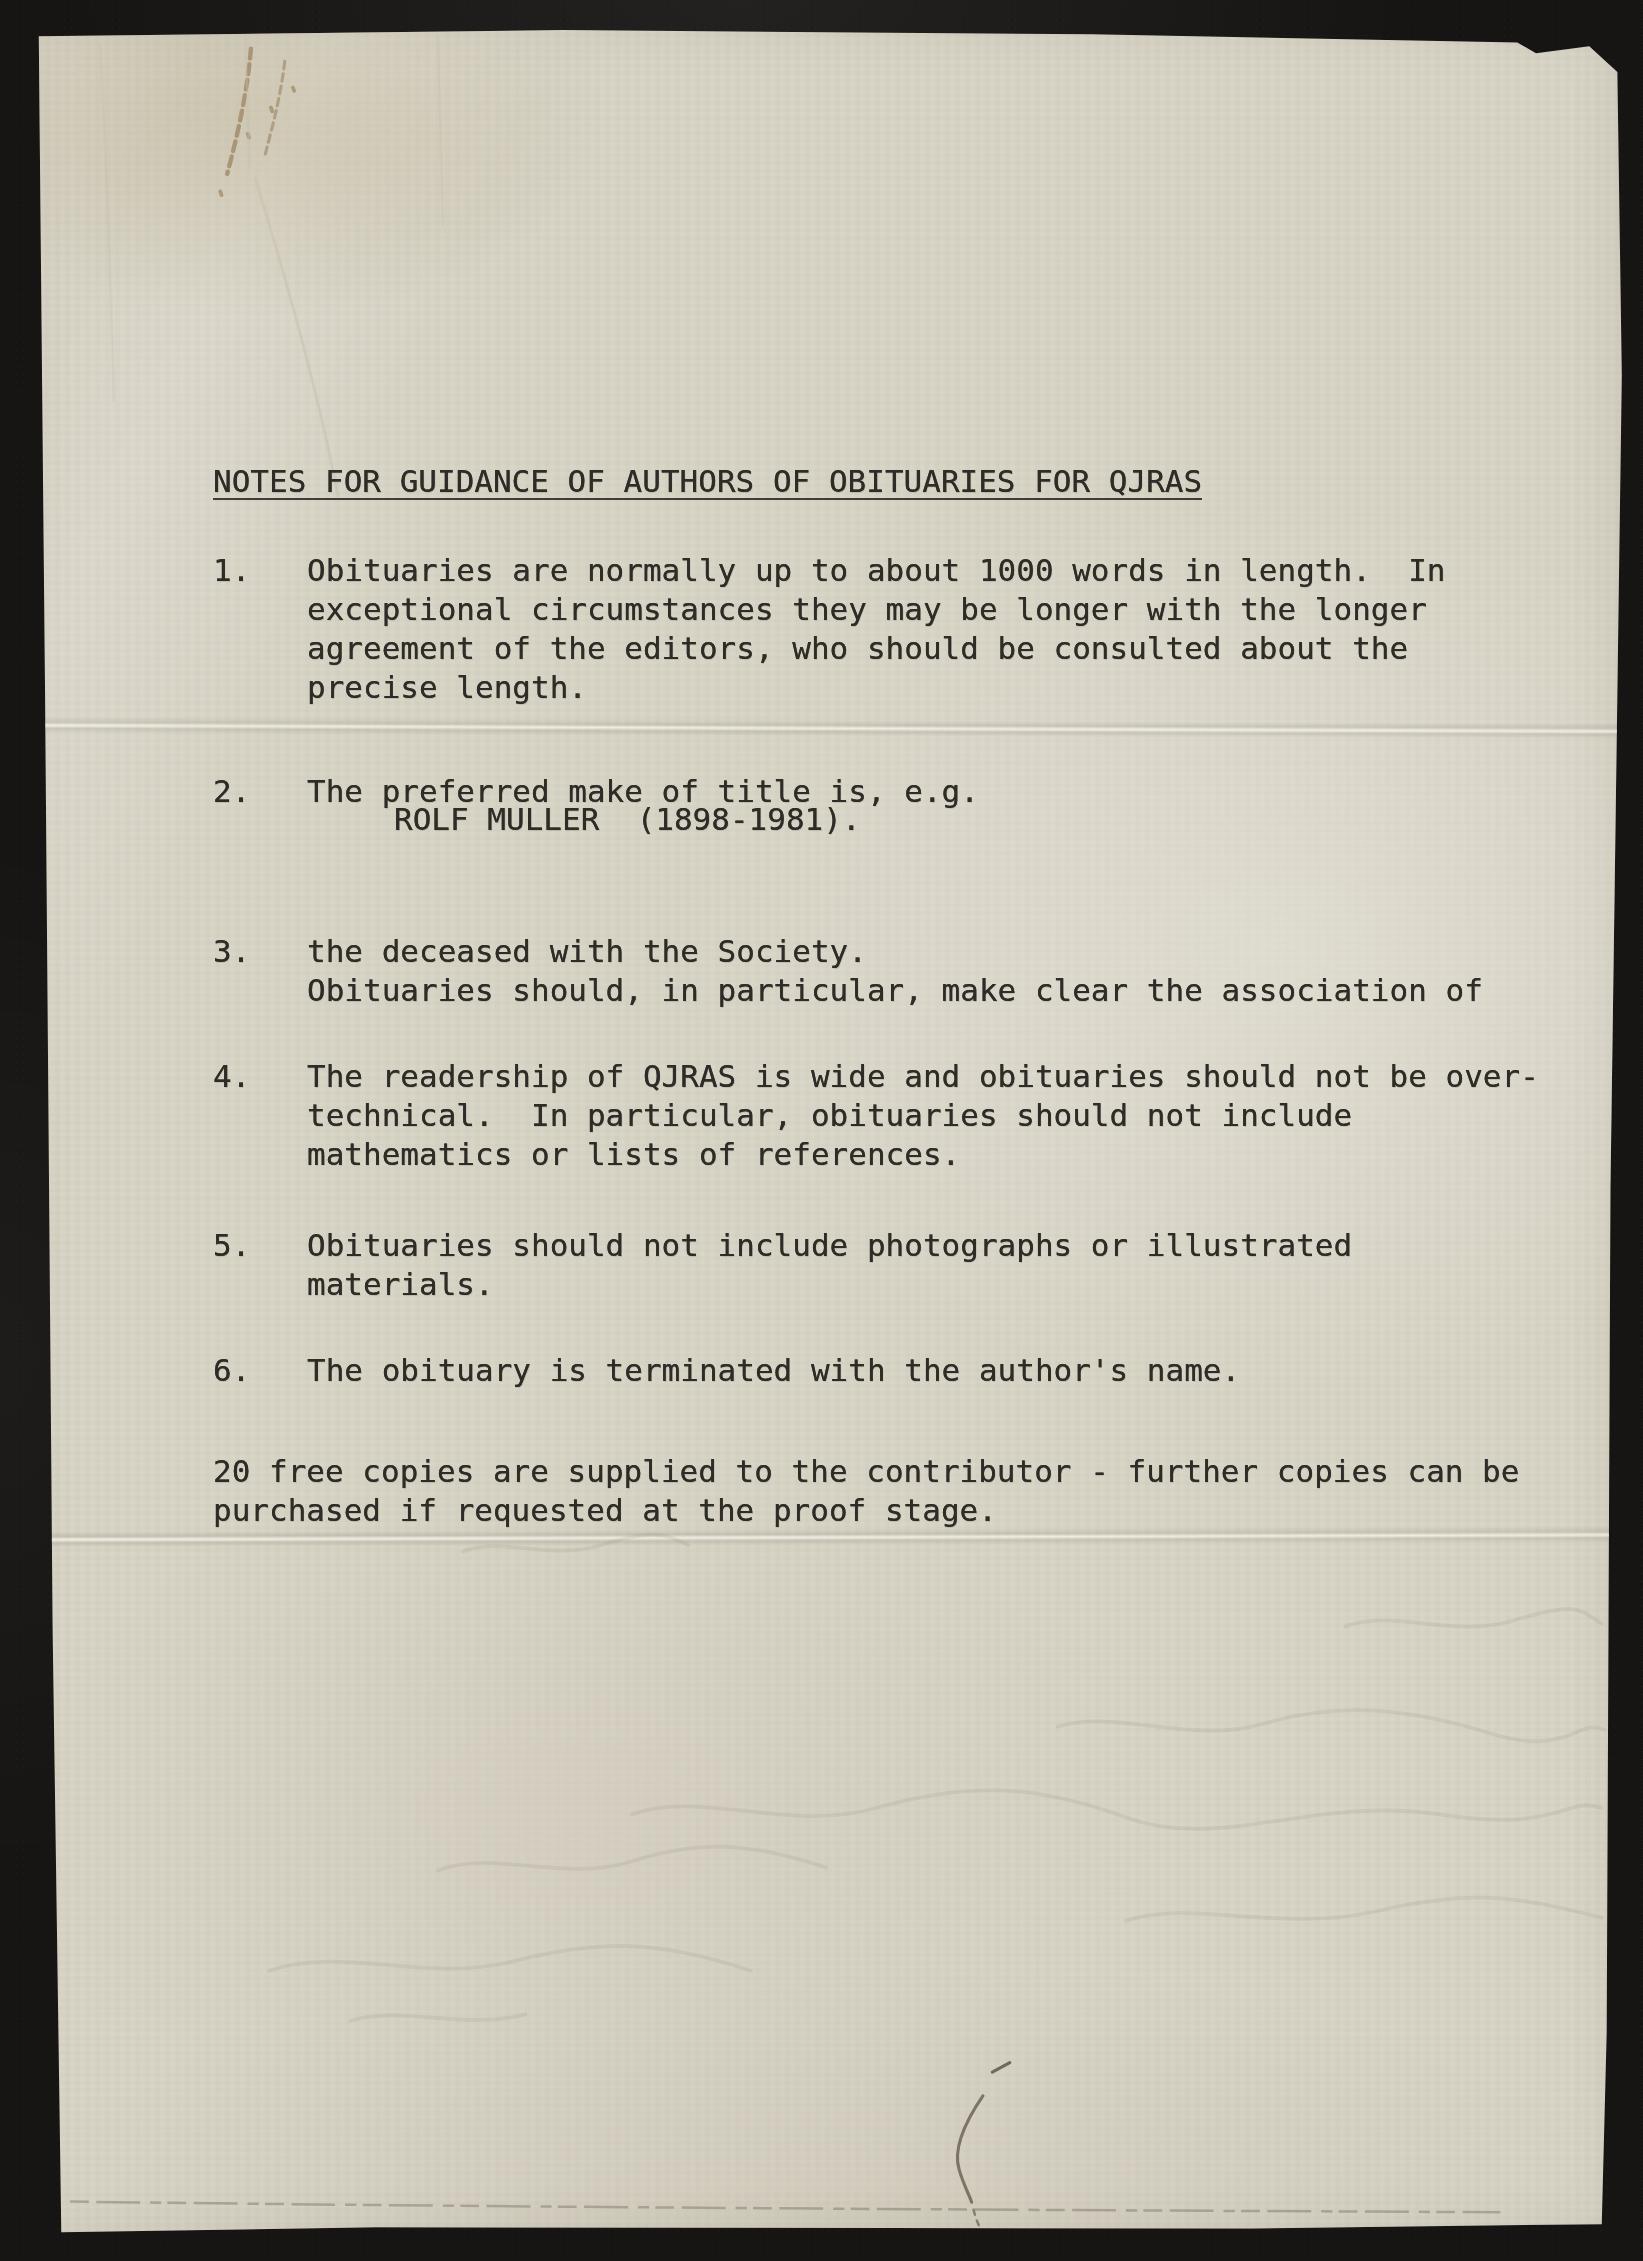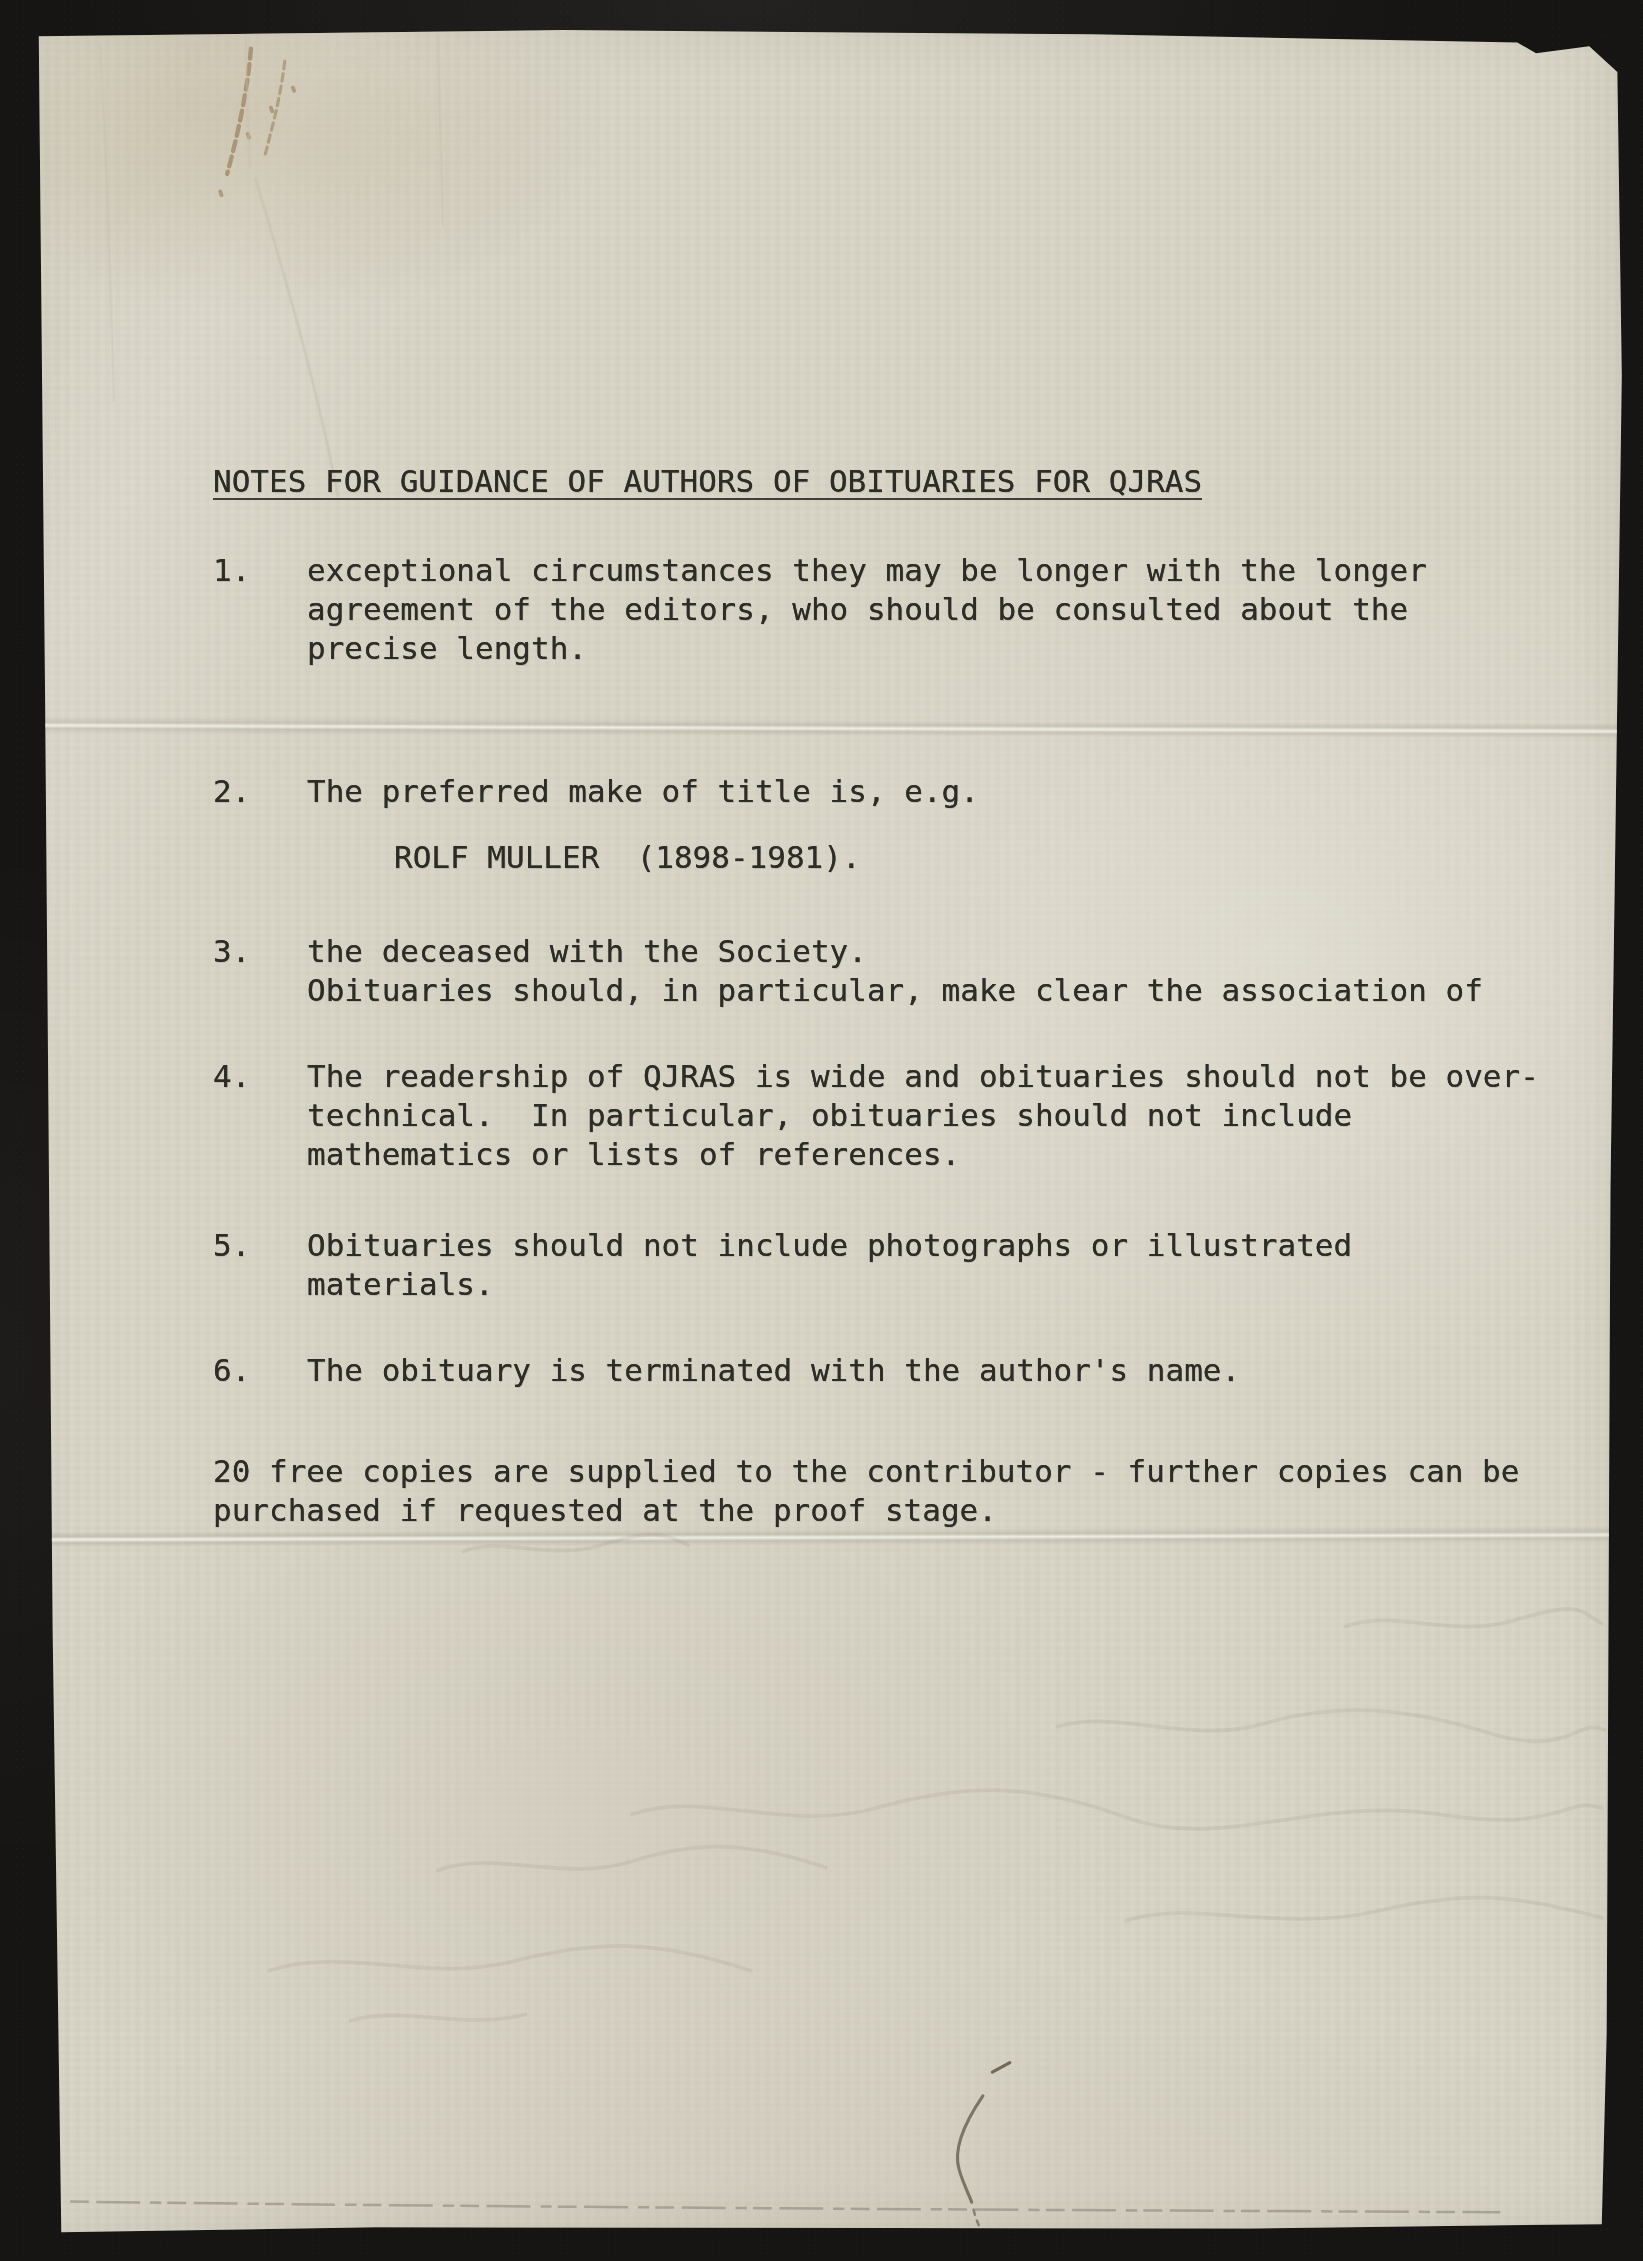--- a/index.html
+++ b/index.html
@@ -126,33 +126,34 @@
 
     <div class="content">
 
       <div class="title-wrap">
         <span class="tline underline">NOTES FOR GUIDANCE OF AUTHORS OF OBITUARIES FOR QJRAS</span>
       </div>
 
       <div class="item" style="top:551px">
         <div class="num tline">1.</div>
         <div class="lines">
+          <div class="tline">Obituaries are normally up to about 1000 words in length.  In</div>
           <div class="tline">exceptional circumstances they may be longer with the longer</div>
           <div class="tline">agreement of the editors, who should be consulted about the</div>
           <div class="tline">precise length.</div>
         </div>
       </div>
 
       <div class="item" style="top:772px">
         <div class="num tline">2.</div>
         <div class="lines">
           <div class="tline">The preferred make of title is, e.g.</div>
         </div>
       </div>
-      <div class="example-line tline" style="top:838px">ROLF MULLER  (1898-1981).</div>
+      <div class="example-line tline" style="top:800px">ROLF MULLER  (1898-1981).</div>
 
       <div class="item" style="top:932px">
         <div class="num tline">3.</div>
         <div class="lines">
           <div class="tline">the deceased with the Society.</div>
           <div class="tline">Obituaries should, in particular, make clear the association of</div>
         </div>
       </div>
 
       <div class="item" style="top:1057px">

